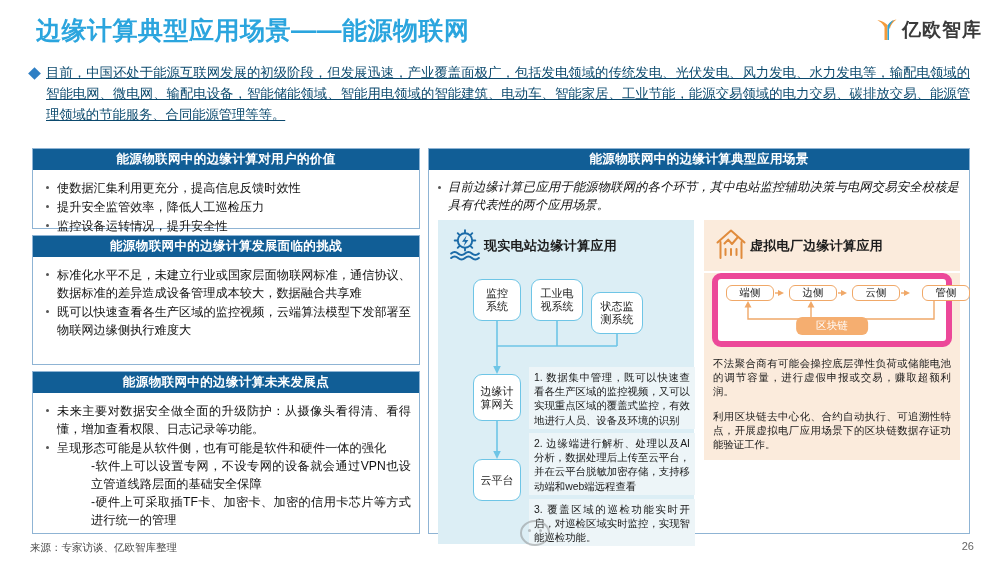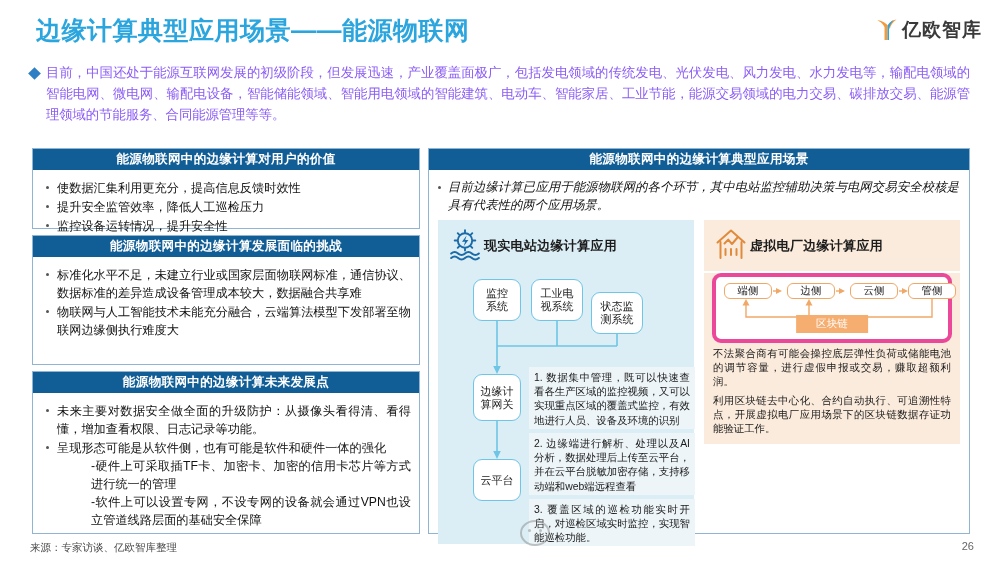--- a/index.html
+++ b/index.html
@@ -25,22 +25,23 @@
   .logo-mark{width:24px;height:26px;position:relative;flex:0 0 auto;}
   .logo-text{font-size:19px;font-weight:bold;color:#3a3a3a;letter-spacing:1px;}
 
   
   .intro{position:absolute;left:30px;top:62px;width:940px;display:flex;gap:7px;}
   .intro-bullet{
     width:9px;height:9px;background:#2F7FC4;flex:0 0 auto;margin-top:7px;
     transform:rotate(45deg);
   }
   .intro-text{
-    font-size:13.4px;line-height:21px;color:#8b5cf6;text-align:justify;
+    font-size:13.4px;line-height:21px;color:#0c4a6e;text-align:justify;
     letter-spacing:-.1px;
+    text-decoration:underline;
   }
 
   
   .panel{position:absolute;background:#fff;border:1px solid #8FB4D4;box-sizing:border-box;}
   .panel-head{
     background:#115E96;color:#fff;font-size:12.6px;font-weight:bold;
     text-align:center;line-height:21px;height:21px;letter-spacing:.3px;
   }
   .panel-body{padding:9px 8px 6px 8px;}
 
@@ -100,37 +101,37 @@
   .or-list{margin:0;padding:6px 4px 4px 2px;list-style:none;}
   .or-list>li{
     position:relative;padding-left:14px;font-size:10.6px;line-height:14.6px;
     color:#1a1a1a;margin-bottom:1px;text-align:justify;
   }
   .or-list>li:before{
     content:"";position:absolute;left:4px;top:6px;width:3px;height:3px;
     background:#555;border-radius:50%;
   }
   .chain-wrap{
-    position:relative;background:#fff;border:4px solid #ec4899;border-radius:9px;
+    position:relative;background:#fff;border:6px solid #ec4899;border-radius:9px;
     height:62px;margin:2px 1px 0 1px;
   }
   .chain-wrap svg{position:absolute;left:0;top:0;}
   .chip{
     position:absolute;box-sizing:border-box;background:#fff;
     border:1px solid #F0A868;border-radius:6px;
     font-size:10.4px;color:#222;display:flex;align-items:center;justify-content:center;
     height:16px;top:6px;
   }
   .chain-chip{
     position:absolute;left:50%;transform:translateX(-50%);top:38px;
-    background:#F5AE70;color:#fff;font-size:10.6px;border-radius:0;
+    background:#F5AE70;color:#fff;font-size:10.6px;border-radius:6px;
     padding:2px 20px;
   }
   .or-note{
-    margin-top:4px;font-size:10.4px;line-height:14.2px;color:#1a1a1a;text-align:justify;
+    margin-top:10px;font-size:10.4px;line-height:14.2px;color:#1a1a1a;text-align:justify;
     padding:0 2px;
   }
 
   
   .source{position:absolute;left:30px;top:541px;font-size:10.5px;color:#4a4a4a;}
   .pageno{position:absolute;right:26px;top:540px;font-size:11px;color:#666;}
 
   
   .watermark{
     position:absolute;left:520px;top:520px;
@@ -182,34 +183,34 @@
         <li>通过数据验证解决聚合商违规电力交易</li>
       </ul>
     </div>
   </div>
 
   <div class="panel" id="panel-challenge">
     <div class="panel-head">能源物联网中的边缘计算发展面临的挑战</div>
     <div class="panel-body">
       <ul class="bul">
         <li>标准化水平不足，未建立行业或国家层面物联网标准，通信协议、数据标准的差异造成设备管理成本较大，数据融合共享难</li>
-        <li>物联网与人工智能技术未能充分融合，云端算法模型下发部署至物联网边缘侧执行难度大</li>
+        <li>既可以快速查看各生产区域的监控视频，云端算法模型下发部署至物联网边缘侧执行难度大</li>
       </ul>
     </div>
   </div>
 
   <div class="panel" id="panel-future">
     <div class="panel-head">能源物联网中的边缘计算未来发展点</div>
     <div class="panel-body">
       <ul class="bul">
         <li>未来主要对数据安全做全面的升级防护：从摄像头看得清、看得懂，增加查看权限、日志记录等功能。</li>
         <li>
           <span>呈现形态可能是从软件侧，也有可能是软件和硬件一体的强化</span>
+          <span class="sub-line">-软件上可以设置专网，不设专网的设备就会通过VPN也设立管道线路层面的基础安全保障</span>
           <span class="sub-line">-硬件上可采取插TF卡、加密卡、加密的信用卡芯片等方式进行统一的管理</span>
-          <span class="sub-line">-软件上可以设置专网，不设专网的设备就会通过VPN也设立管道线路层面的基础安全保障</span>
         </li>
       </ul>
     </div>
   </div>
 
   <div class="panel" id="panel-scenarios">
     <div class="panel-head">能源物联网中的边缘计算典型应用场景</div>
 
     <div class="scen-intro">
       <div class="dot"></div>
@@ -298,21 +299,21 @@
                 <polygon points="66,14 60,11 60,17"></polygon>
                 <polygon points="129,14 123,11 123,17"></polygon>
                 <polygon points="192,14 186,11 186,17"></polygon>
                 <polygon points="30,22 26.5,28.5 33.5,28.5"></polygon>
                 <polygon points="93,22 89.5,28.5 96.5,28.5"></polygon>
               </g>
             </svg>
             <div class="chip" style="left:8px;width:48px;">端侧</div>
             <div class="chip" style="left:71px;width:48px;">边侧</div>
             <div class="chip" style="left:134px;width:48px;">云侧</div>
-            <div class="chip" style="left:192px;width:48px;">管侧</div>
+            <div class="chip" style="left:204px;width:48px;">管侧</div>
             <div class="chain-chip">区块链</div>
           </div>
 
           <div class="or-note">不法聚合商有可能会操控底层弹性负荷或储能电池的调节容量，进行虚假申报或交易，赚取超额利润。</div>
           <div class="or-note">利用区块链去中心化、合约自动执行、可追溯性特点，开展虚拟电厂应用场景下的区块链数据存证功能验证工作。</div>
         </div>
       </div>
 
     </div>
   </div>

